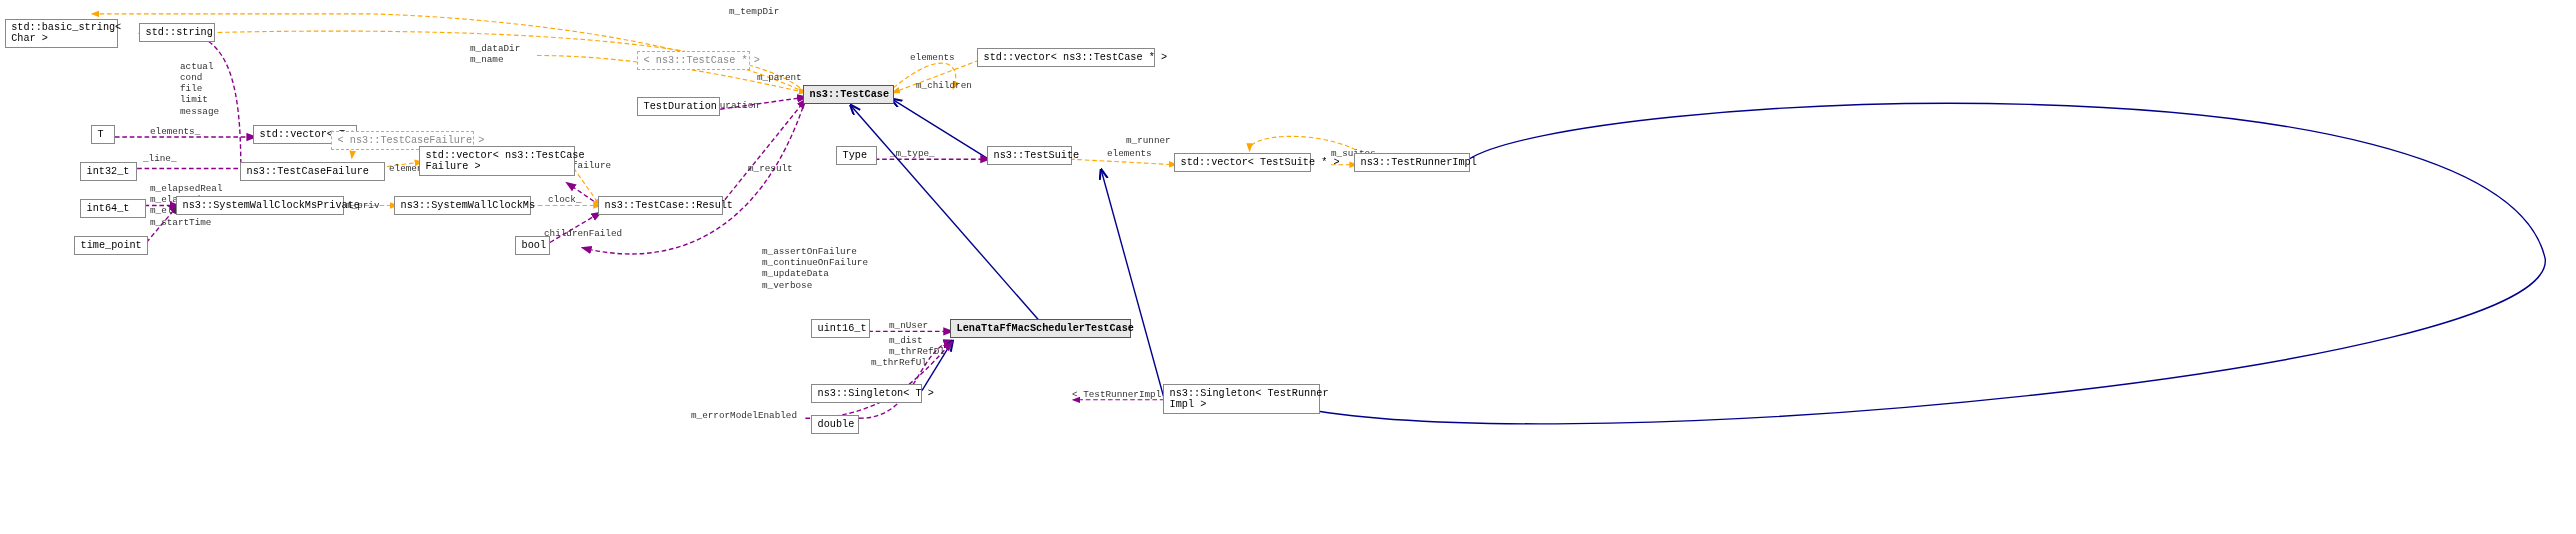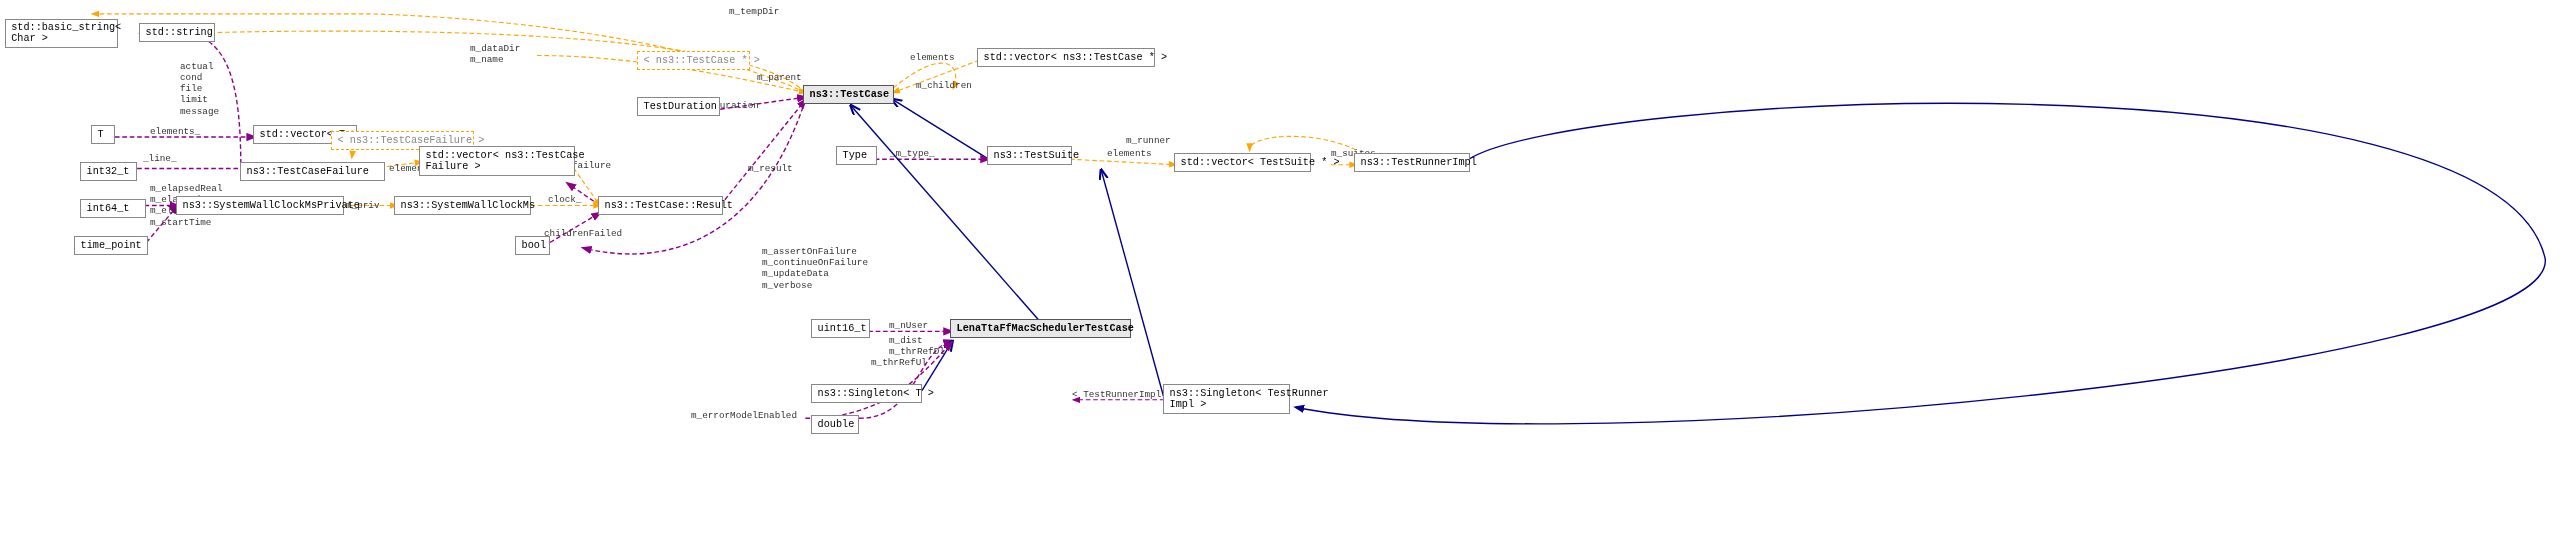--- a/index.html
+++ b/index.html
@@ -249,21 +249,21 @@
   </div>
 
   <div class="node" style="left:811px;top:415px;width:48px;">
     <span>double</span>
   </div>
 
   <div class="node" style="left:811px;top:384px;width:111px;">
     <span>ns3::Singleton&lt; T &gt;</span>
   </div>
 
-  <div class="node" style="left:1163px;top:384px;width:127px;">
+  <div class="node" style="left:1163px;top:384px;width:157px;">
     <span>ns3::Singleton&lt; TestRunner<br>Impl &gt;</span>
   </div>
 
   <div class="label" style="left:729px;top:5.6px;">m_tempDir</div>
   <div class="label" style="left:639px;top:54px;">&lt; ns3::TestCase * &gt;</div>
   <div class="label" style="left:470px;top:43px;">m_dataDir</div>
   <div class="label" style="left:470px;top:54px;">m_name</div>
   <div class="label" style="left:180px;top:61px;">actual</div>
   <div class="label" style="left:180px;top:72px;">cond</div>
   <div class="label" style="left:180px;top:83px;">file</div>

